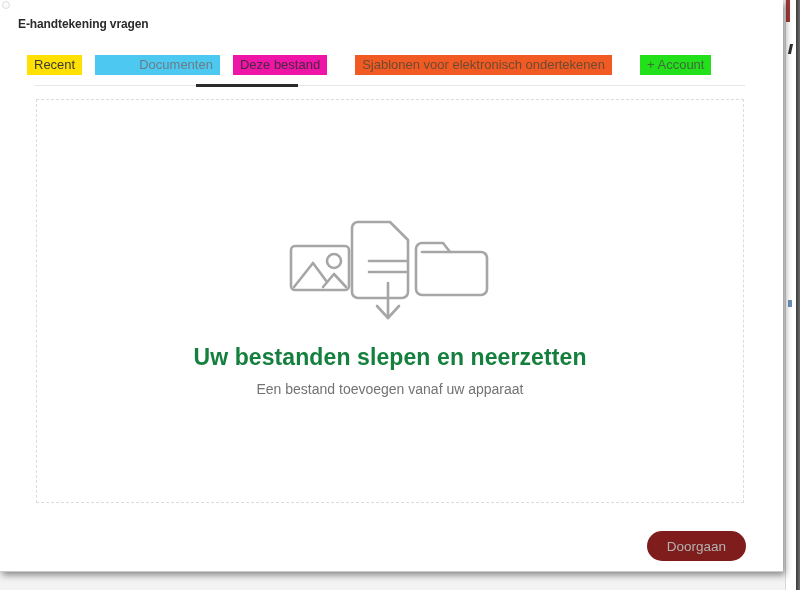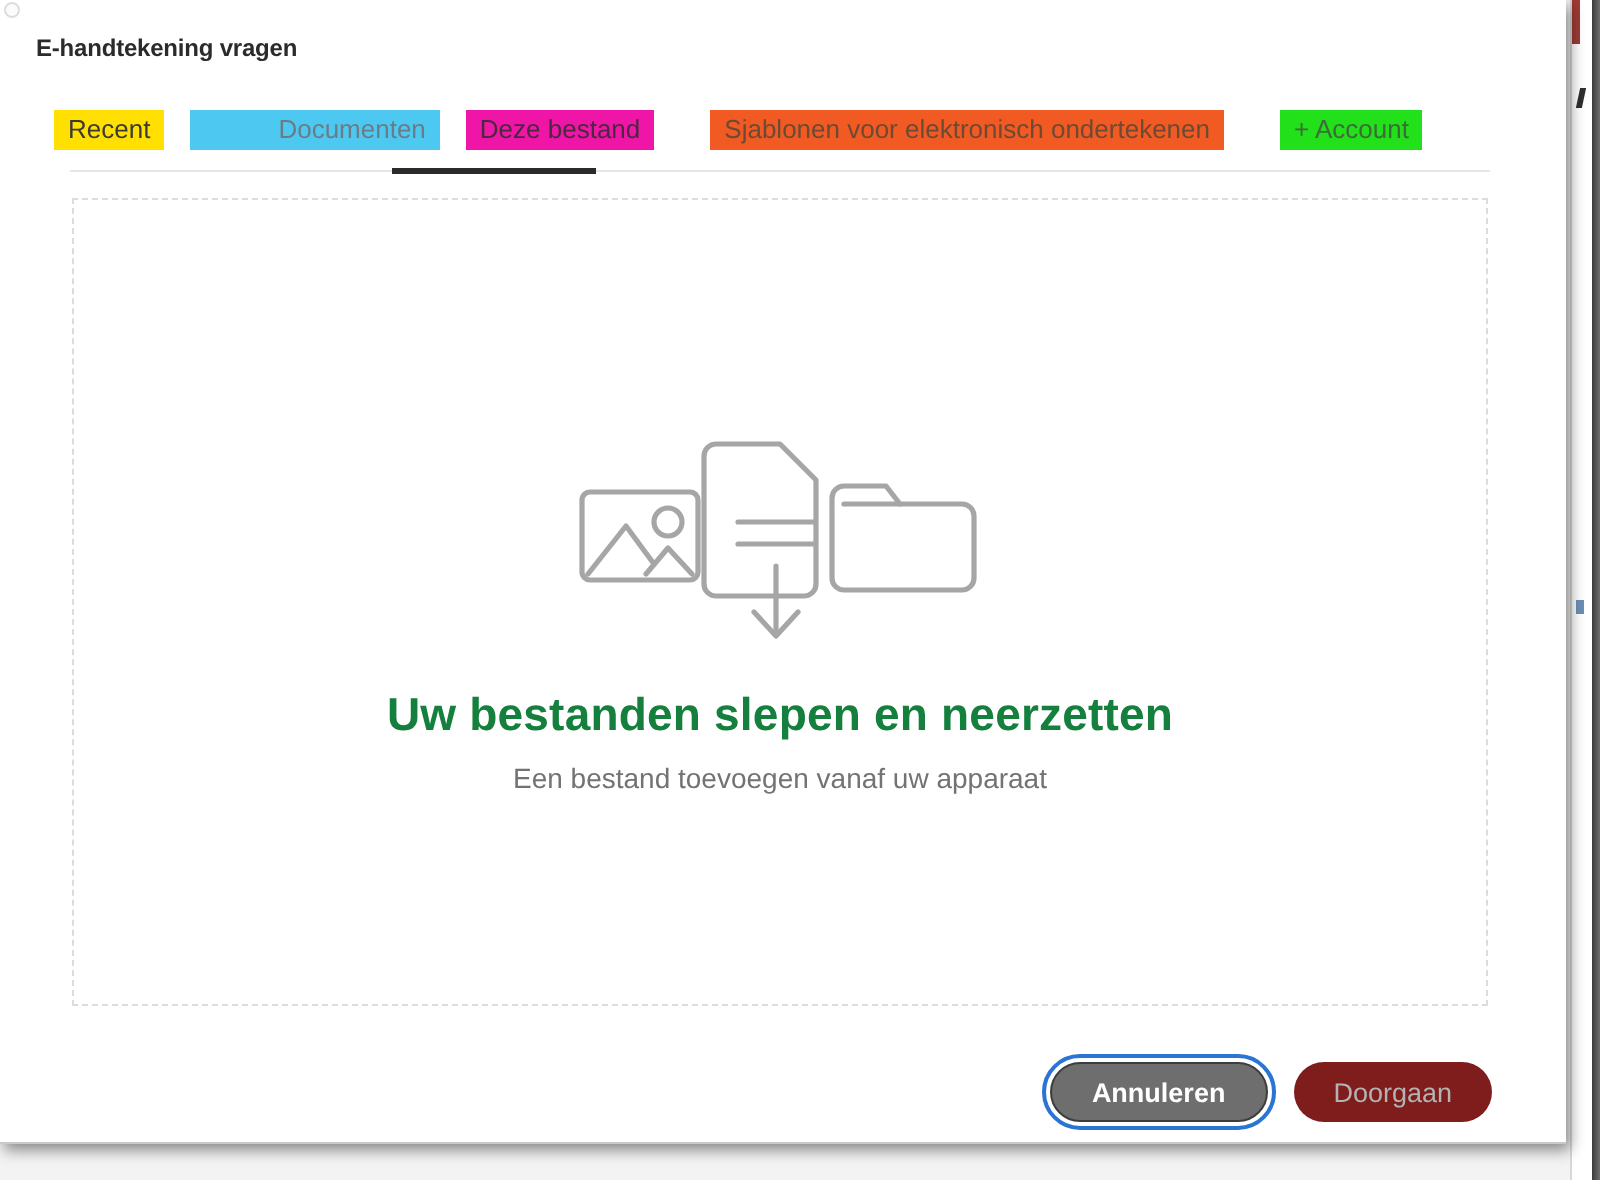--- a/index.html
+++ b/index.html
@@ -305,19 +305,18 @@
           </svg>
         </div>
 
         <div class="drop-headline">Uw bestanden slepen en neerzetten</div>
 
         <a class="drop-sublink" href="#">Een bestand toevoegen vanaf uw apparaat</a>
       </div>
     </div>
 
     <div class="footer">
-      <button class="btn btn-cancel" style="outline-color: rgb(42, 116, 212);">Annuleren</button>
       <button class="btn btn-continue" disabled="">Doorgaan</button>
     </div>
 
     <div class="dialog-bottom-rule"></div>
   </div>
 </div>
 
 </body></html>

